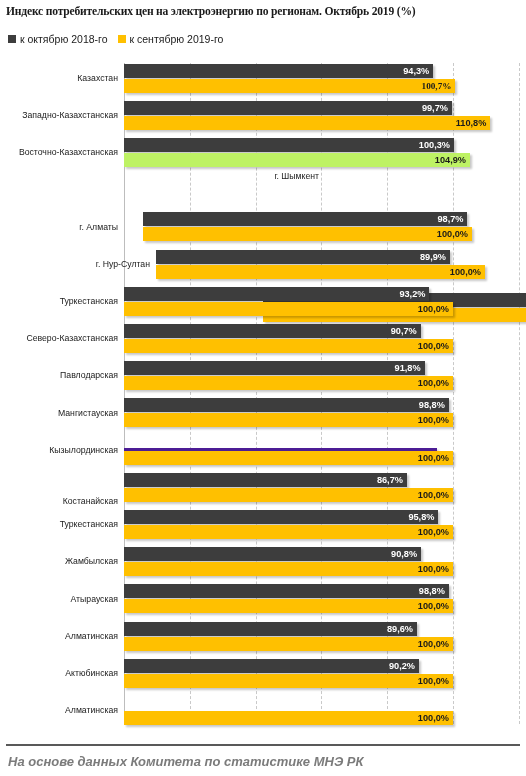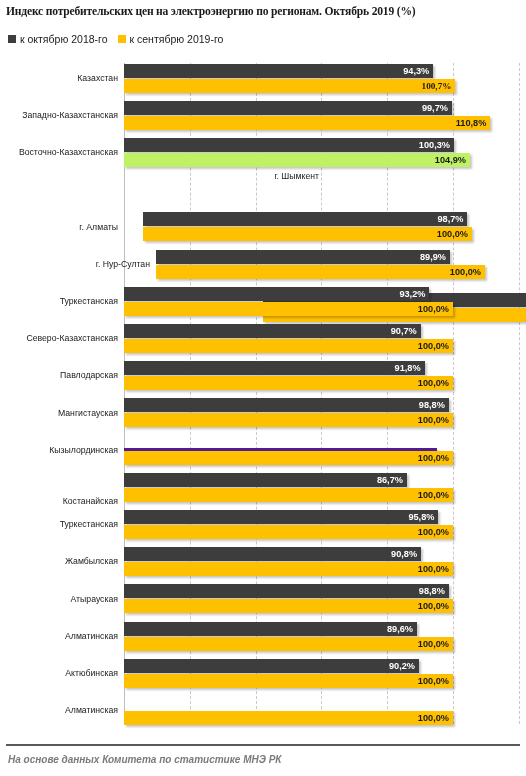--- a/index.html
+++ b/index.html
@@ -142,21 +142,21 @@
     left: 6px;
     top: 744px;
     width: 514px;
     height: 2px;
     background: #595959;
   }
   .footer-note {
     position: absolute;
     left: 8px;
     top: 754px;
-    font-size: 10px;
+    font-size: 13px;
     font-style: italic;
     font-weight: bold;
     color: #7b7b7b;
     white-space: nowrap;
   }
 </style>
 </head>
 <body>
 
 <div class="chart-title">Индекс потребительских цен на  электроэнергию по регионам. Октябрь 2019  (%)</div>

